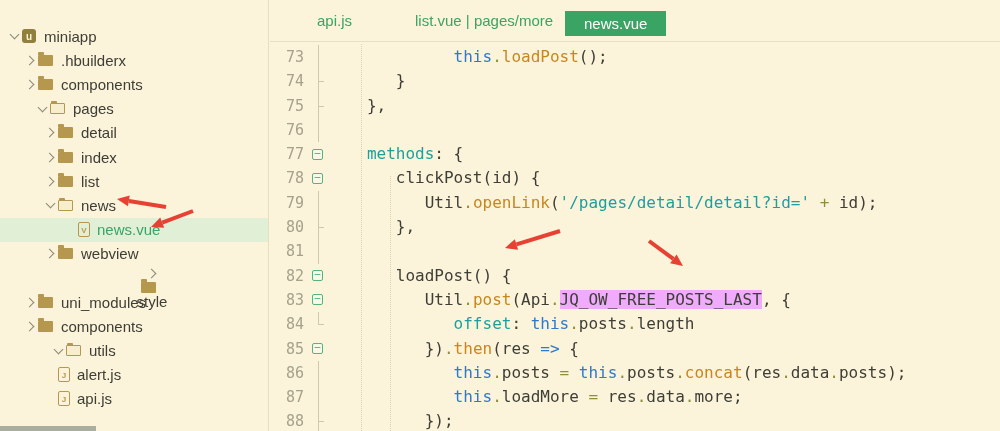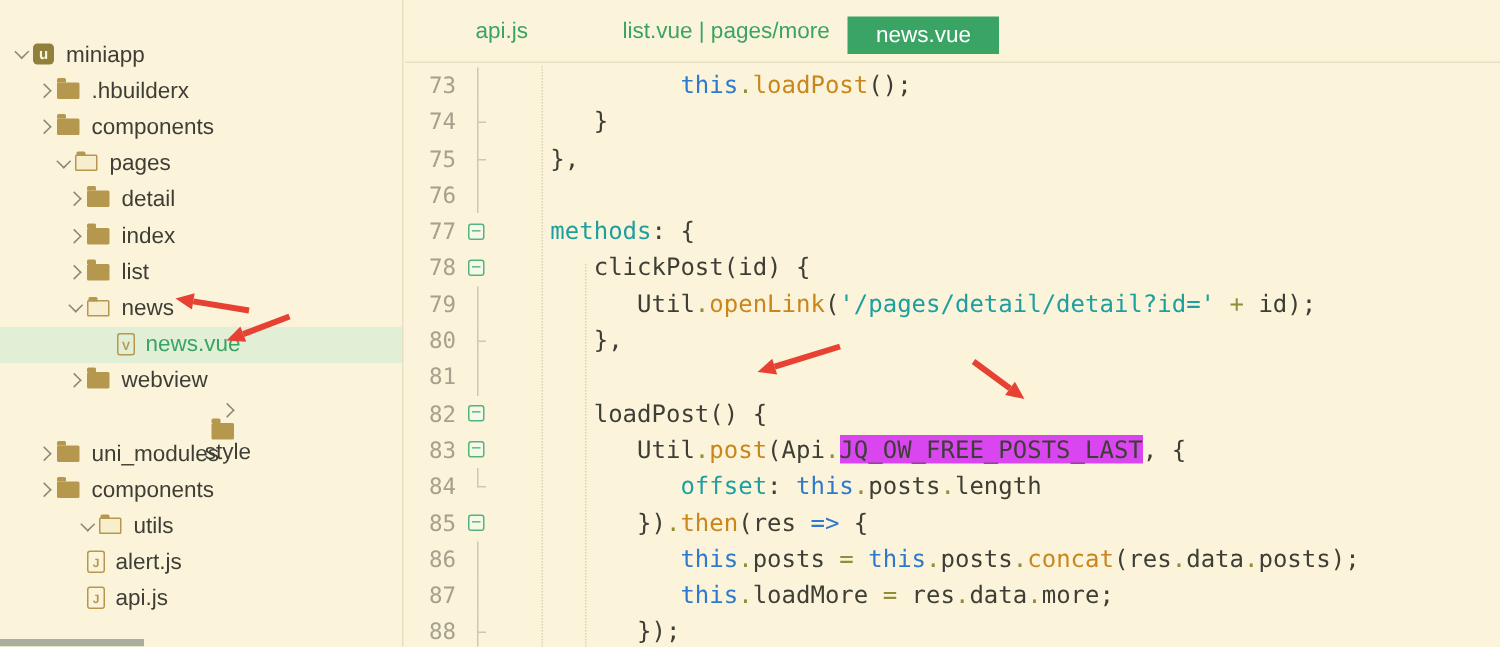--- a/index.html
+++ b/index.html
@@ -37,21 +37,21 @@
   .cline{display:flex;height:24.3px;line-height:24.3px;white-space:pre}
   .num{width:34px;text-align:right;padding-right:6px;color:#a5a18c;font-size:15px;flex:none}
   .fold{width:20px;position:relative;flex:none}
   .fbox{position:absolute;left:2px;top:6.5px;width:11px;height:11px;box-sizing:border-box;border:1px solid #55b47e;
         border-radius:2px;background:#f6f8e8;color:#55b47e;font-size:11px;line-height:8px;text-align:center}
   .fv{position:absolute;left:8px;top:0;bottom:0;width:1px;background:#cfc8ae}
   .fv.half{bottom:auto;height:12px}
   .fh{position:absolute;left:8px;top:12px;width:6px;height:1px;background:#cfc8ae}
   .codetxt{padding-left:8px}
   .tk-d{color:#3e3e36}.tk-b{color:#2e79cc}.tk-o{color:#c8861d}.tk-t{color:#1d9fa0}.tk-y{color:#8f8f3a}
-  .tk-hl{color:#3e3e36;background:#d946ef}
+  .tk-hl{color:#3e3e36;background:#f0abfc}
 
   .arrowlayer{position:absolute;left:0;top:0;width:1000px;height:431px;pointer-events:none}
 </style>
 </head>
 <body>
 
 <div class="sidebar" id="sidebar">
     <div class="srow" style="padding-left: 6px;">
       <span class="chevbox">
         <span class="chev down"></span>

